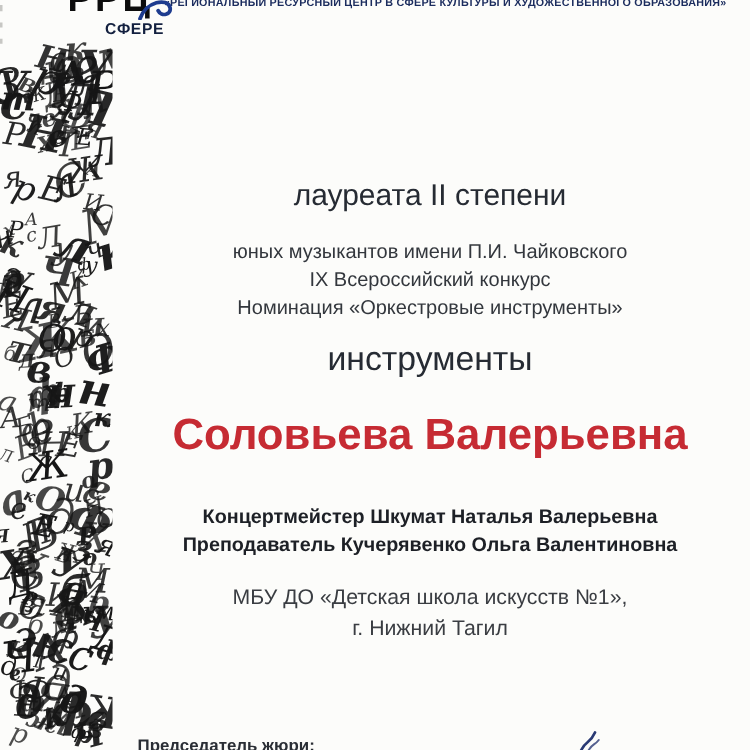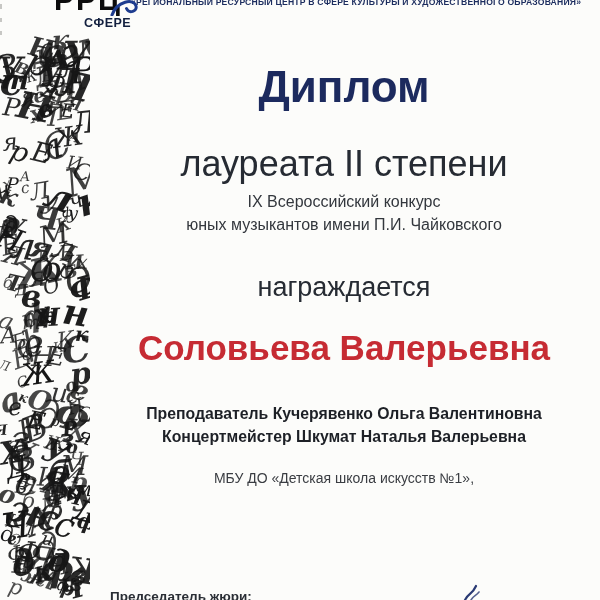--- a/index.html
+++ b/index.html
@@ -85,21 +85,21 @@
     top: 62px;
     margin: 0;
     font-size: 44px;
     font-weight: 700;
     color: #1c2a5e;
   }
   .subtitle {
     position: absolute;
     left: 0; width: 100%;
     top: 143px;
-    font-size: 36px;
+    font-size: 24px;
     font-weight: 400;
     color: #262b33;
   }
   .contest {
     position: absolute;
     left: 0; width: 100%;
     top: 191px;
     font-size: 16px;
     line-height: 22.5px;
     color: #33373d;
@@ -125,21 +125,21 @@
     top: 402px;
     font-size: 15.8px;
     font-weight: 700;
     line-height: 23px;
     color: #1d2026;
   }
   .school {
     position: absolute;
     left: 0; width: 100%;
     top: 466px;
-    font-size: 14px;
+    font-size: 17px;
     line-height: 24.5px;
     color: #3a3d42;
   }
   
   .chair {
     position: absolute;
     left: 110px;
     top: 589px;
     font-size: 13.5px;
     font-weight: 700;
@@ -374,34 +374,35 @@
       <span style="left: 42.9926px; top: 158.217px; font-size: 25.503px; font-weight: 400; opacity: 0.82; transform: rotate(9.3deg);">у</span>
       <span style="left: 67.5517px; top: 174.512px; font-size: 17.3509px; font-weight: 400; opacity: 0.97; transform: rotate(3.9deg);">у</span>
       <span style="left: 63.0414px; top: 265.212px; font-size: 35.4254px; font-weight: 700; opacity: 0.97; transform: rotate(8.7deg);">н</span>
       <span style="left: 64.9242px; top: 386.092px; font-size: 31.7183px; font-weight: 400; opacity: 0.76; transform: rotate(5deg);">Х</span>
       <span style="left: 2.44181px; top: 101.24px; font-size: 23.6236px; font-weight: 400; opacity: 0.91; transform: rotate(-6.9deg);">я</span>
       <span style="left: 20.9955px; top: 328.818px; font-size: 30.511px; font-weight: 400; opacity: 1; transform: rotate(-8.1deg);">Ж</span>
       <span style="left: 58.2638px; top: 5.45489px; font-size: 37.9641px; font-weight: 400; opacity: 0.89; transform: rotate(-18.8deg);">е</span>
     </div>
 
   <div class="content">
-    <h1 class="title">Диплом</h1>
     <div class="subtitle">лауреата II степени</div>
     <div class="contest">
+      <div>юных музыкантов имени  П.И. Чайковского</div>
       <div>IX  Всероссийский конкурс</div>
-      <div>юных музыкантов имени  П.И. Чайковского</div>
+      <div>Номинация «Оркестровые инструменты»</div>
     </div>
-    <div class="awarded">награждается</div>
+    <div class="awarded">инструменты</div>
     <div class="recipient">Соловьева Валерьевна</div>
     <div class="staff">
+      <div>Концертмейстер Шкумат Наталья Валерьевна</div>
       <div>Преподаватель Кучерявенко Ольга Валентиновна</div>
-      <div>Концертмейстер Шкумат Наталья Валерьевна</div>
     </div>
     <div class="school">
       <div>МБУ ДО «Детская школа искусств №1»,</div>
+      <div>г. Нижний Тагил</div>
     </div>
   </div>
 
   <div class="chair">Председатель жюри:</div>
   <svg class="sig-tip" width="26" height="16" viewBox="0 0 26 16">
     <path d="M5,16 C9,8 12,11 16,2" fill="none" stroke="#2a3a74" stroke-width="2.2" stroke-linecap="round"></path>
     <path d="M11,16 C14,11 16,12 19,8" fill="none" stroke="#2a3a74" stroke-width="1.6" stroke-linecap="round" opacity="0.8"></path>
   </svg>
 
 </div>

